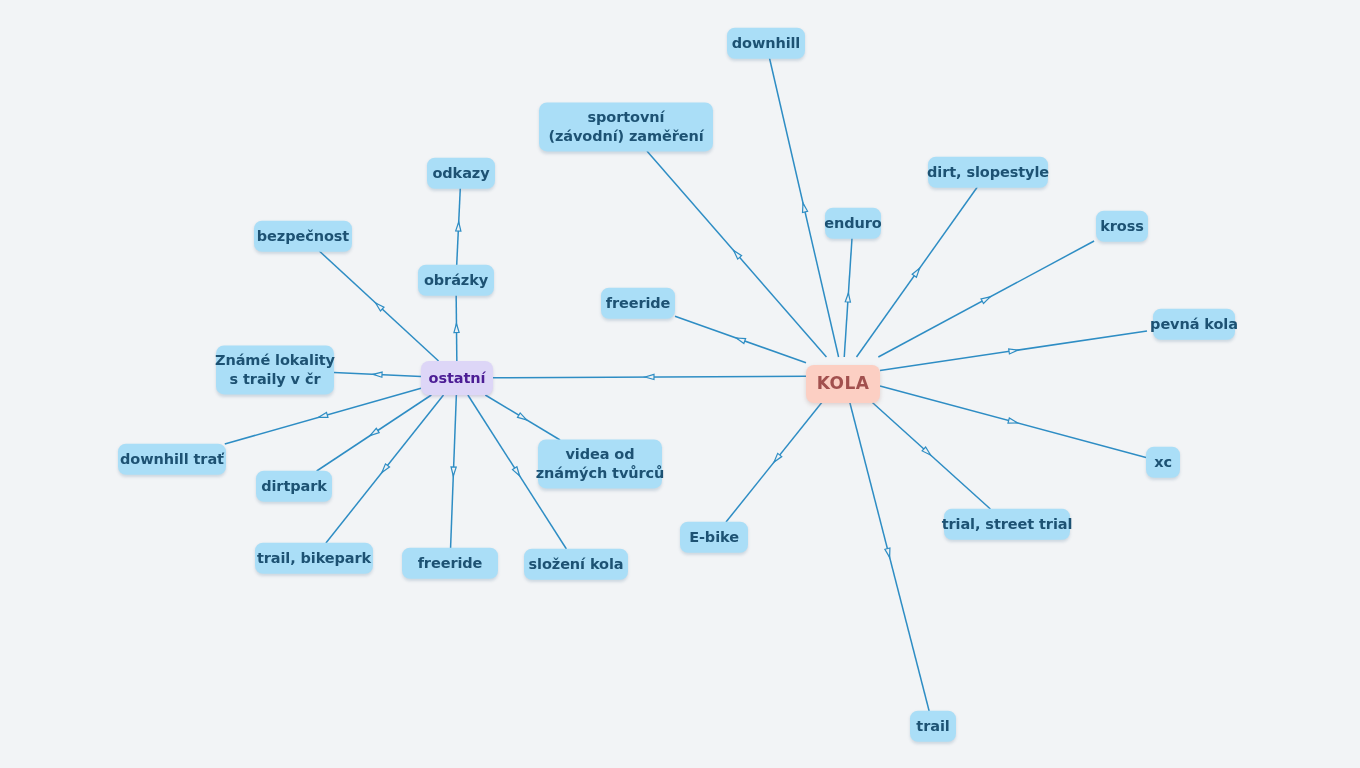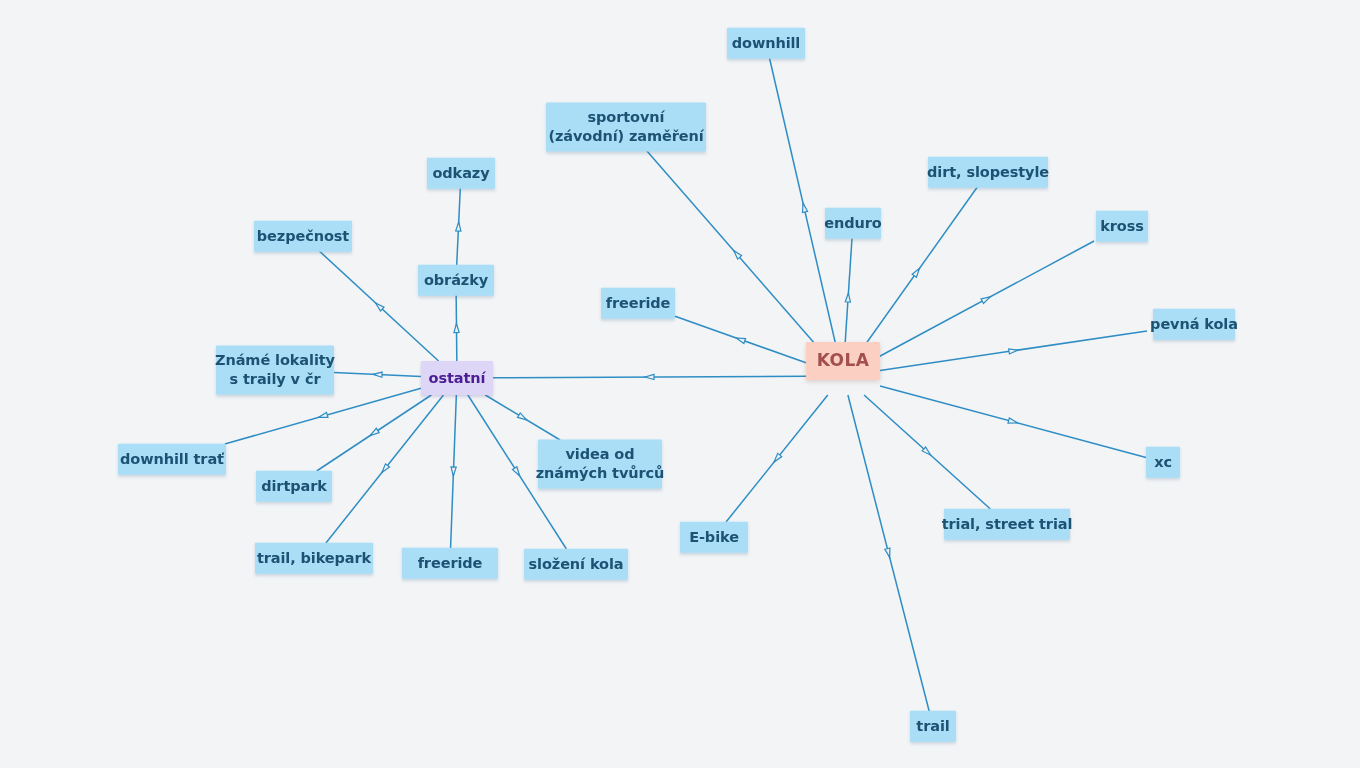--- a/index.html
+++ b/index.html
@@ -29,21 +29,21 @@
     height: 768px;
     pointer-events: none;
   }
 
   .node {
     position: absolute;
     display: flex;
     align-items: center;
     justify-content: center;
     text-align: center;
-    border-radius: 1px;
+    border-radius: 8px;
     background: #aadef7;
     color: #1d5273;
     font-size: 14.5px;
     font-weight: bold;
     line-height: 1.28;
     padding: 6px 11px;
     box-shadow: 0 2px 3px rgba(80,120,150,0.22);
     white-space: pre;
     transform: translate(-50%, -50%);
     letter-spacing: -0.1px;
@@ -155,24 +155,24 @@
       <g>
         <line x1="467.8763440860215" y1="395" x2="566.4032258064516" y2="549" stroke="#2e8dc4" stroke-width="1.5"></line>
         <polygon points="519.5649482453359,475.7905913750629 512.5245021859897,469.610614086639 516.9047411082846,466.80820316323525" fill="#eef2f5" stroke="#2e8dc4" stroke-width="1.2" stroke-linejoin="miter"></polygon>
       </g>
       <g>
         <line x1="485.2674418604651" y1="395" x2="560.0930232558139" y2="440" stroke="#2e8dc4" stroke-width="1.5"></line>
         <polygon points="526.5365692104108,419.8191954691981 517.4839163014427,417.4089101521142 520.1638755102939,412.9526989094896" fill="#eef2f5" stroke="#2e8dc4" stroke-width="1.2" stroke-linejoin="miter"></polygon>
       </g>
     </svg>
   <div id="node-layer">
-      <div class="node root" style="left: 843px; top: 361px; width: 74px; min-height: 38px;">KOLA</div>
+      <div class="node root" style="left: 843px; top: 384px; width: 74px; min-height: 38px;">KOLA</div>
       <div class="node branch" style="left: 457px; top: 378px; width: 72px; min-height: 34px;">ostatní</div>
       <div class="node" style="left: 766px; top: 43px; width: 78px; min-height: 30px;">downhill</div>
-      <div class="node" style="left: 626px; top: 127px; width: 160px; min-height: 48px;">sportovní
+      <div class="node" style="left: 626px; top: 127px; width: 174px; min-height: 48px;">sportovní
 (závodní) zaměření</div>
       <div class="node" style="left: 853px; top: 223px; width: 56px; min-height: 30px;">enduro</div>
       <div class="node" style="left: 988px; top: 172px; width: 120px; min-height: 30px;">dirt, slopestyle</div>
       <div class="node" style="left: 1122px; top: 226px; width: 52px; min-height: 30px;">kross</div>
       <div class="node" style="left: 1194px; top: 324px; width: 82px; min-height: 30px;">pevná kola</div>
       <div class="node" style="left: 1163px; top: 462px; width: 34px; min-height: 30px;">xc</div>
       <div class="node" style="left: 1007px; top: 524px; width: 126px; min-height: 30px;">trial, street trial</div>
       <div class="node" style="left: 933px; top: 726px; width: 46px; min-height: 30px;">trail</div>
       <div class="node" style="left: 714px; top: 537px; width: 68px; min-height: 30px;">E-bike</div>
       <div class="node" style="left: 638px; top: 303px; width: 74px; min-height: 30px;">freeride</div>

